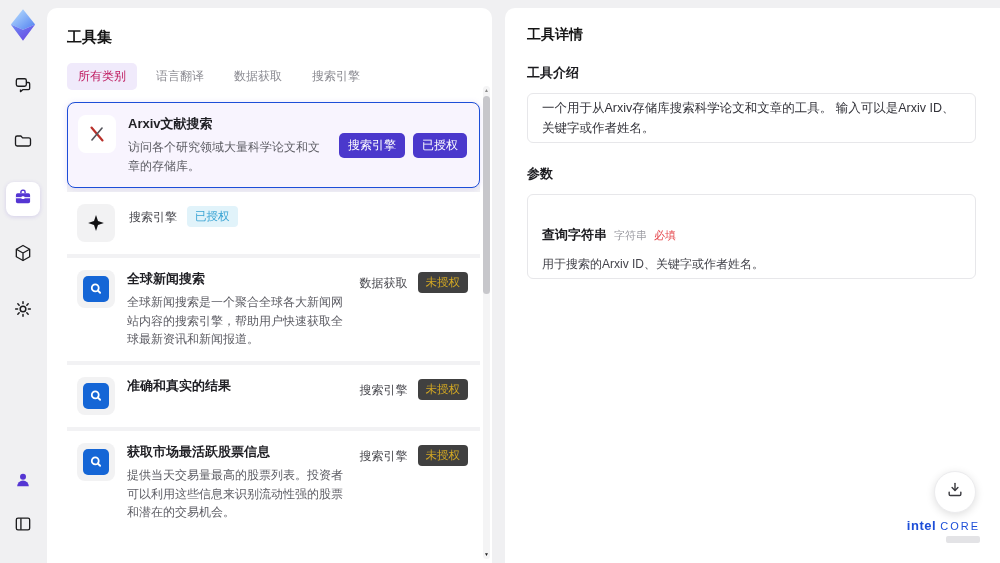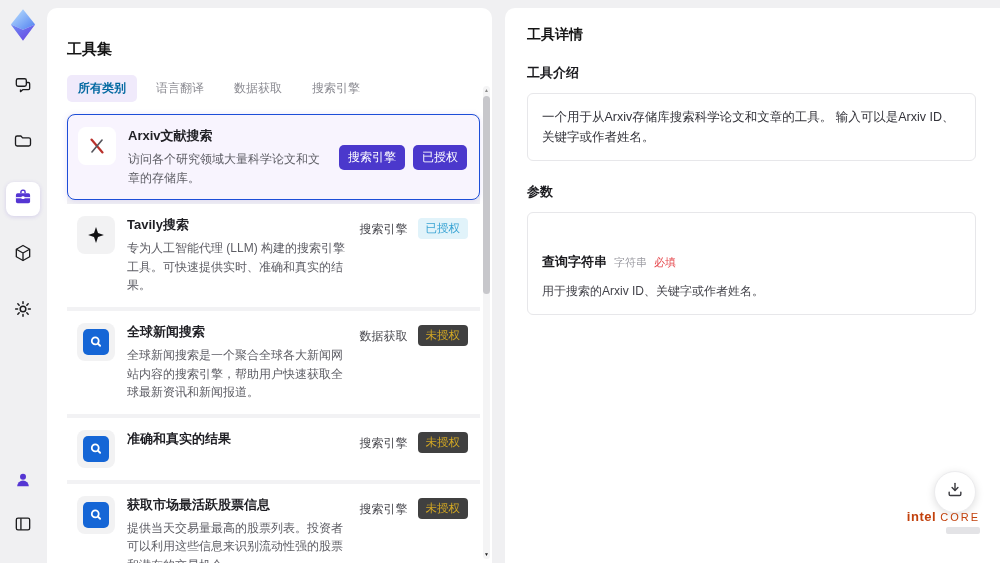--- a/index.html
+++ b/index.html
@@ -13,29 +13,29 @@
   .logo { width:34px; height:34px; margin-bottom:28px; }
   .rail-btn { width:34px; height:34px; display:flex; align-items:center; justify-content:center;
               border-radius:8px; margin-bottom:22px; cursor:pointer; }
   .rail-btn.active { background:#ffffff; box-shadow:0 1px 4px rgba(90,60,200,.18); }
   .rail-btn svg { width:20px; height:20px; }
   .rail-spacer { flex:1; }
   .rail-btn.bottom { margin-bottom:10px; }
 
   
   .panel { position:absolute; top:8px; bottom:0; background:#fff; }
-  .list-panel { left:47px; width:445px; border-radius:10px 10px 0 0; padding:28px 12px 0 20px; }
+  .list-panel { left:47px; width:445px; border-radius:10px 10px 0 0; padding:16px 12px 0 20px; }
   .detail-panel { left:505px; right:0; border-radius:10px 0 0 0; padding:18px 24px 0 22px; }
 
   .page-title { font-size:15px; font-weight:bold; color:#151515; margin:4px 0 16px; }
 
   
   .tabs { display:flex; gap:8px; margin-bottom:12px; }
   .tab { font-size:12px; color:#8b8b92; padding:5px 11px; border-radius:5px; cursor:pointer; white-space:nowrap; }
-  .tab.active { color:#0369a1; background:#f0eafb; font-weight:bold; }
+  .tab.active { color:#be185d; background:#f0eafb; font-weight:normal; }
 
   
   .cards { position:relative; background:#f2f2f4; border-radius:6px; }
   .card { display:flex; gap:12px; background:#fff; padding:12px 12px 12px 10px;
           margin-bottom:4px; cursor:pointer; position:relative; }
   .card.selected { border:1px solid #1d4ed8; background:#f8f4fe; border-radius:8px;
                    box-shadow:0 1px 6px rgba(120,90,220,.18); }
   .tool-icon { flex:0 0 38px; width:38px; height:38px; border-radius:8px; background:#f2f2f3;
                display:flex; align-items:center; justify-content:center; }
   .tool-icon.white { background:#ffffff; }
@@ -55,33 +55,33 @@
   
   .scrollbar { position:absolute; top:78px; bottom:4px; right:2px; width:7px; background:#f4f4f5; border-radius:4px; }
   .scroll-thumb { position:absolute; top:10px; left:0; width:7px; height:198px; background:#c7c7cb; border-radius:4px; }
   .scroll-arrow { position:absolute; left:1px; font-size:5px; color:#8b8b8b; line-height:5px; }
   .scroll-arrow.up { top:2px; }
   .scroll-arrow.down { bottom:2px; color:#222; }
 
   
   .detail-title { font-size:14px; font-weight:bold; color:#151515; margin-bottom:20px; }
   .section-title { font-size:13px; font-weight:bold; color:#1b1b1f; margin-bottom:11px; }
-  .info-box { border:1px solid #e7e7ea; border-radius:6px; padding:13px 14px; margin-bottom:22px;
+  .info-box { border:1px solid #e7e7ea; border-radius:6px; padding:4px 14px; margin-bottom:22px;
               font-size:12.5px; color:#33333a; line-height:1.6; }
   .param-head { display:flex; align-items:baseline; gap:7px; margin-bottom:9px; }
   .param-name { font-size:13px; font-weight:bold; color:#1b1b1f; }
   .param-type { font-size:11px; color:#9a9aa1; }
   .param-required { font-size:11px; color:#e5484d;margin-top:28px; }
   .param-desc { font-size:12px; color:#44444b; }
 
   
   .fab { position:absolute; right:24px; bottom:50px; width:42px; height:42px; border-radius:50%;
          background:#fff; border:1px solid #ececee; box-shadow:0 2px 8px rgba(0,0,0,.13);
          display:flex; align-items:center; justify-content:center; cursor:pointer; }
-  .brand { position:absolute; right:20px; bottom:29px; text-align:left; color:#c2410c; }
+  .brand { position:absolute; right:20px; bottom:20px; text-align:left; color:#1d4ed8; }
   .brand-line { font-size:13px; letter-spacing:.5px; }
   .brand-intel { font-weight:bold; }
   .brand-core { font-size:11px; letter-spacing:2px; }
   .brand-sub { width:34px; height:7px; background:#e3e3e6; border-radius:2px; margin:3px 0 0 auto; }
 </style>
 </head>
 <body>
 
 <div class="app">
 
@@ -198,24 +198,20 @@
           <span class="tag-solid">已授权</span>
         </div>
       </div>
 
       <div class="card">
         <div class="tool-icon">
           <svg viewBox="0 0 24 24" width="20" height="20" fill="#111113">
             <path d="M12 2.5 L14.4 9.6 21.5 12 14.4 14.4 12 21.5 9.6 14.4 2.5 12 9.6 9.6 Z"></path>
           </svg>
         </div>
-        <div class="card-main">
-          <div class="card-title">Tavily搜索</div>
-          <div class="card-desc">专为人工智能代理 (LLM) 构建的搜索引擎工具。可快速提供实时、准确和真实的结果。</div>
-        </div>
         <div class="card-tags">
           <span class="tag-cat">搜索引擎</span>
           <span class="badge authorized">已授权</span>
         </div>
       </div>
 
       <div class="card">
         <div class="tool-icon">
           <div class="blue-sq">
               <svg viewBox="0 0 24 24" width="18" height="18" fill="none" stroke="#fff" stroke-width="2.4" stroke-linecap="round">

